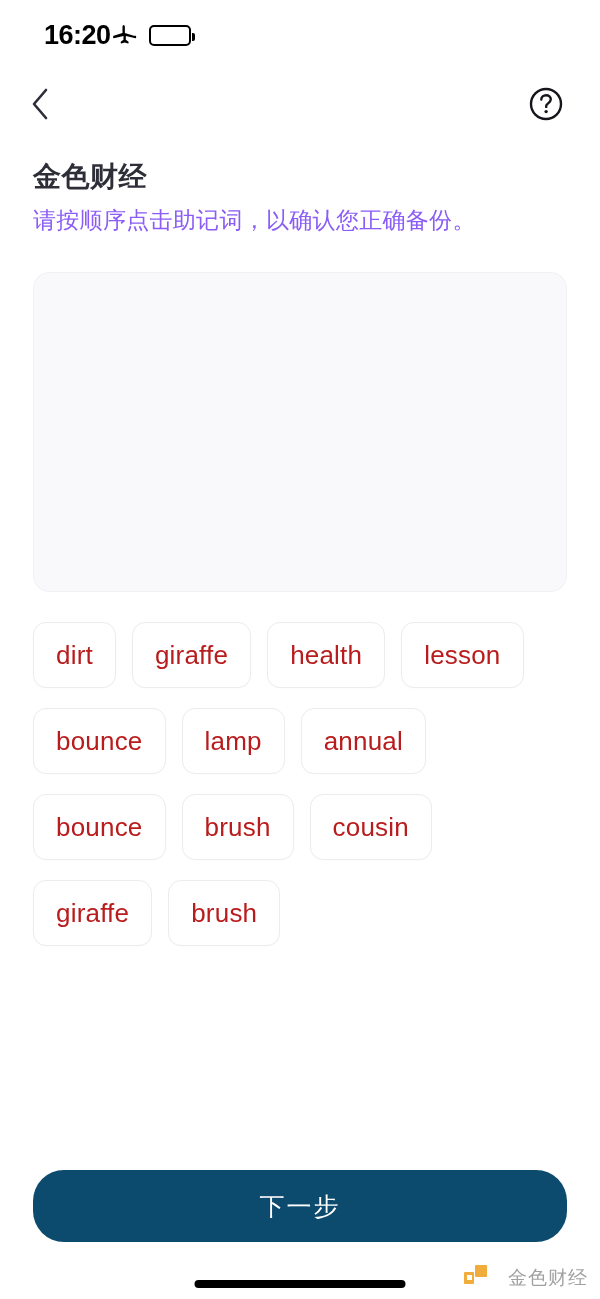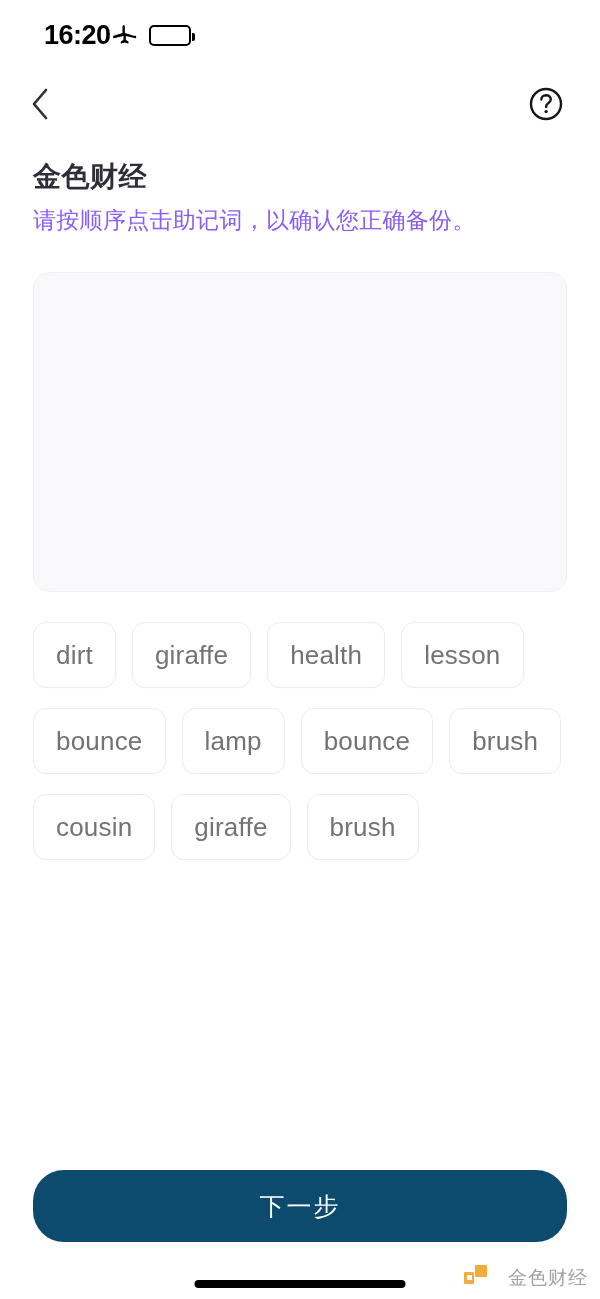--- a/index.html
+++ b/index.html
@@ -139,21 +139,21 @@
   .word-chip {
     height: 66px;
     padding: 0 22px;
     display: flex;
     align-items: center;
     justify-content: center;
     background: #ffffff;
     border: 1px solid #ececf0;
     border-radius: 13px;
     font-size: 26px;
-    color: #737373;
+    color: #b91c1c;
     letter-spacing: 0.2px;
     cursor: pointer;
     box-shadow: 0 1px 2px rgba(0,0,0,0.015);
   }
 
   
   .next-btn {
     position: absolute;
     left: 33px;
     top: 1170px;
@@ -244,20 +244,21 @@
 
   <div class="dropzone" id="dropzone"></div>
 
   <div class="wordbank" id="wordbank">
       <div class="word-chip">dirt</div>
       <div class="word-chip">giraffe</div>
       <div class="word-chip">health</div>
       <div class="word-chip">lesson</div>
       <div class="word-chip">bounce</div>
       <div class="word-chip">lamp</div>
+      <div class="word-chip">annual</div>
       <div class="word-chip">bounce</div>
       <div class="word-chip">brush</div>
       <div class="word-chip">cousin</div>
       <div class="word-chip">giraffe</div>
       <div class="word-chip">brush</div>
     </div>
 
   <button class="next-btn" disabled="disabled" style="background: #0c4a6e; color: rgb(255, 255, 255); border-radius: 31px;">下一步</button>
 
   <div class="home-indicator"></div>

